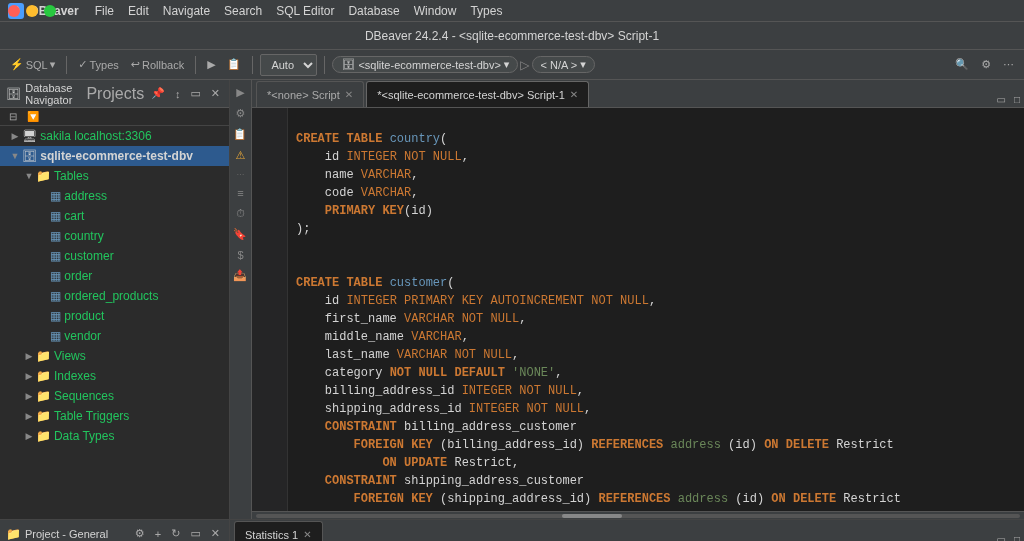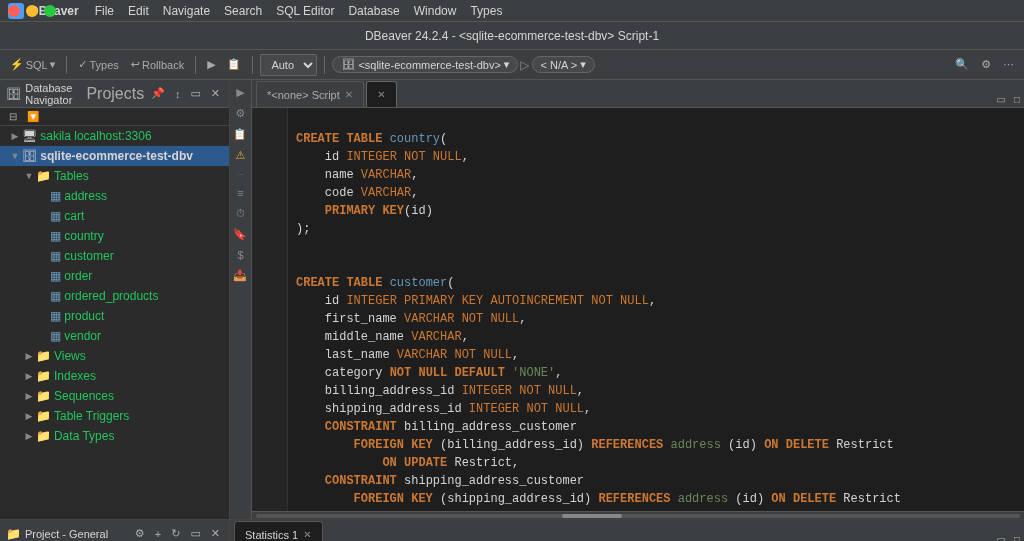--- a/index.html
+++ b/index.html
@@ -364,20 +364,21 @@
     </div>
 
     <div class="editor-area">
 
       <div class="tab-bar">
         <div class="tab inactive">
           <span>*&lt;none&gt;  Script</span>
           <span class="tab-close">✕</span>
         </div>
         <div class="tab active">
+          <span>*&lt;sqlite-ecommerce-test-dbv&gt; Script-1</span>
           <span class="tab-close">✕</span>
         </div>
         <button class="toolbar-btn" style="margin-left:auto;font-size:10px;">▭</button>
         <button class="toolbar-btn" style="font-size:10px;">□</button>
       </div>
 
       <div class="code-editor">
         <div class="line-gutter"></div>
         <div class="code-content"><span class="kw">
 </span><span class="kw">CREATE TABLE </span><span class="tbl-name">country</span><span class="paren">(</span>

